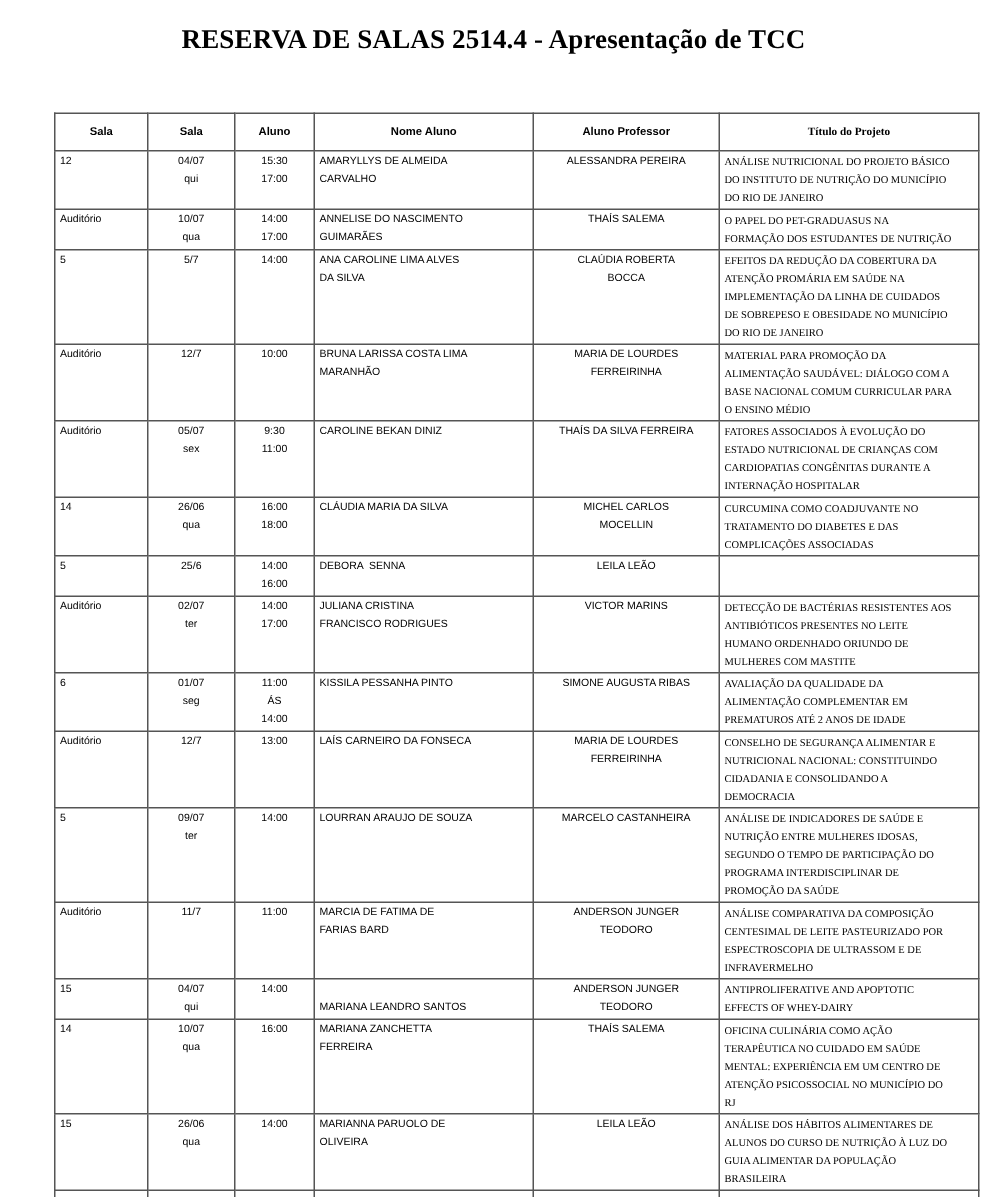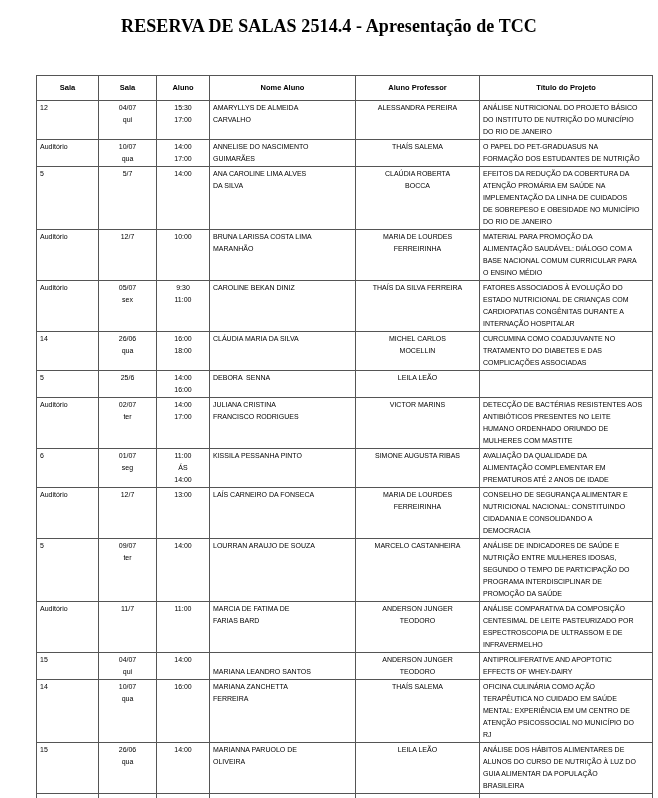--- a/index.html
+++ b/index.html
@@ -47,21 +47,21 @@
     font-weight: bold;
     text-align: center;
     font-size: 7.5px;
     padding: 6px 2px;
   }
   .col-sala   { width: 57px;  text-align: left; }
   .col-data   { width: 53px;  text-align: center; }
   .col-hora   { width: 48px;  text-align: center; }
   .col-aluno  { width: 141px; text-align: left; }
   .col-prof   { width: 119px; text-align: center; }
-  .col-titulo { width: 168px; text-align: left; }
+  .col-titulo { width: 168px; text-align: left; font-family: Liberation Serif, serif; }
   th.col-sala, th.col-data, th.col-hora, th.col-aluno, th.col-prof, th.col-titulo { text-align: center; }
   tfoot td.partial { height: 14px; }
 </style>
 </head>
 <body>
 
 <div class="page">
   <h1 class="title">RESERVA DE SALAS 2514.4 - Apresentação de TCC</h1>
 
   <table class="res-table">

